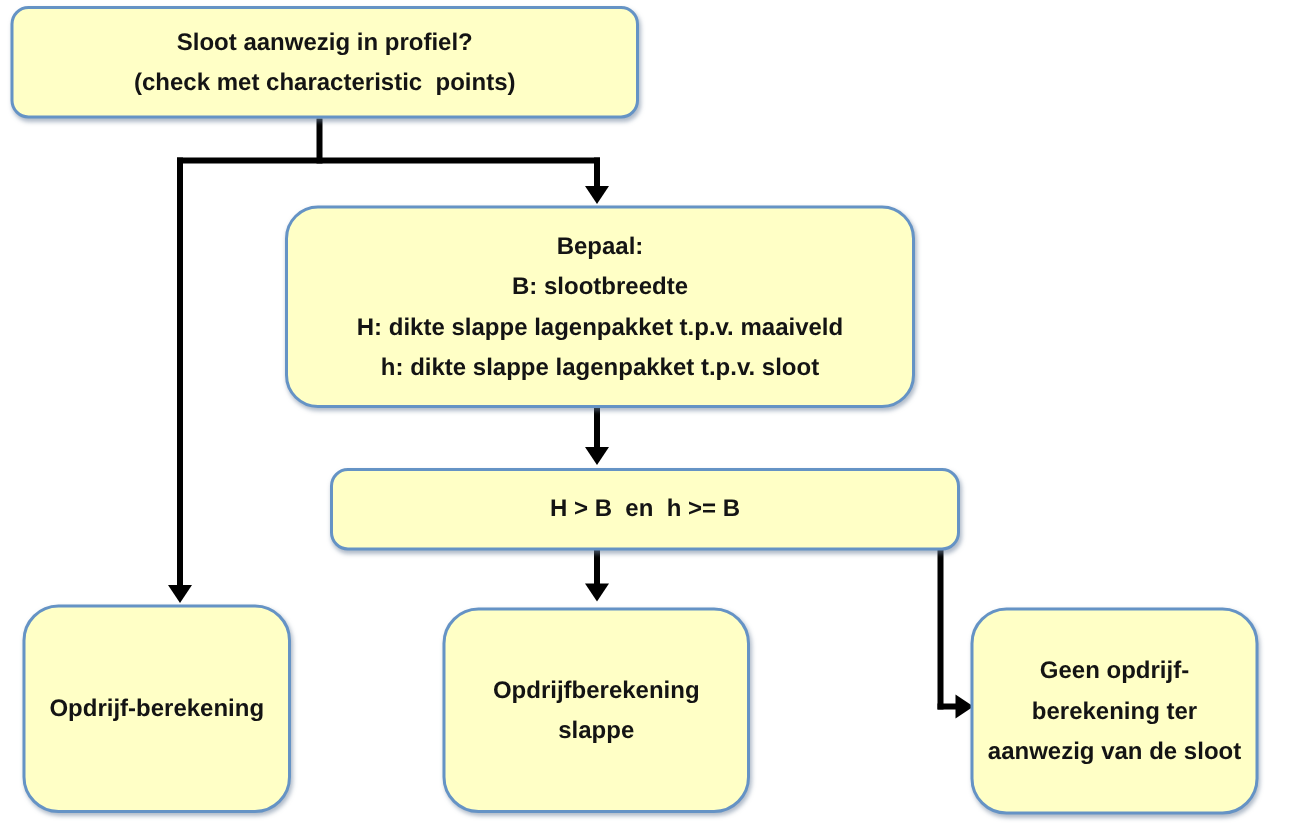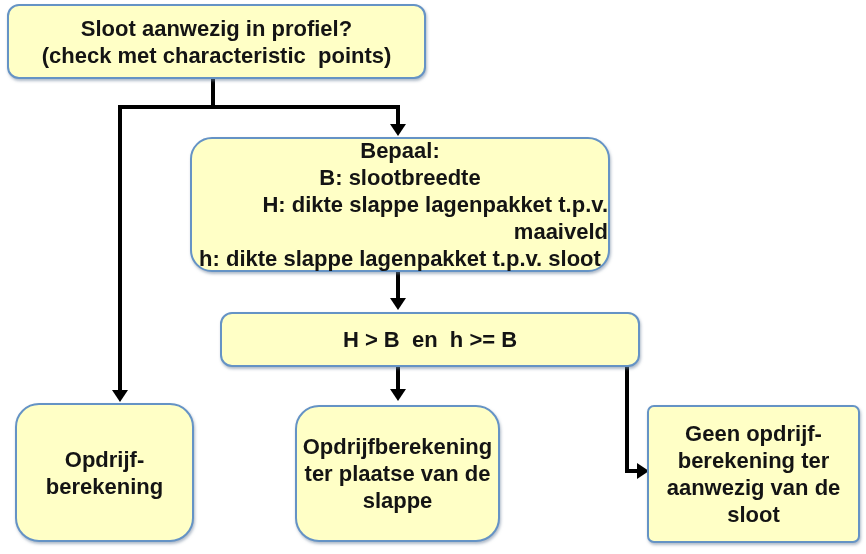--- a/index.html
+++ b/index.html
@@ -21,31 +21,31 @@
     background: var(--fill, #FFFFC6);
     border: 2px solid var(--border, #6593C5);
     box-shadow: 1px 2px 3px rgba(110,130,155,0.55);
     display: flex;
     flex-direction: column;
     align-items: center;
     justify-content: center;
     text-align: center;
     color: var(--text, #141414);
     font-weight: bold;
-    font-size: 22px;
+    font-size: 16px;
     line-height: 27px;
   }
   .line-txt { white-space: pre-wrap; }
 
   .node-start     { left: 7px;   top: 4px;   width: 419px; height: 75px;  border-radius: 12px; }
   .node-bepaal    { left: 190px; top: 137px; width: 420px; height: 135px; border-radius: 22px; text-align: right; }
   .node-condition { left: 190px; top: 312px; width: 420px; height: 55px;  border-radius: 12px; margin-left: 30px; }
   .node-left      { left: 15px;  top: 403px; width: 179px; height: 139px; border-radius: 24px; }
   .node-middle    { left: 295px; top: 405px; width: 205px; height: 137px; border-radius: 24px; }
-  .node-right     { left: 647px; top: 405px; width: 213px; height: 138px; border-radius: 7px; }
+  .node-right     { left: 647px; top: 405px; width: 192px; height: 138px; border-radius: 24px; }
 
   .conn {
     position: absolute;
     background: var(--arrow, #000000);
   }
   .c-stem1   { left: 211px; top: 79px;  width: 4px;   height: 30px; }
   .c-hbar    { left: 118px; top: 105px; width: 282px; height: 4px;  }
   .c-ldrop   { left: 118px; top: 105px; width: 4px;   height: 286px; }
   .c-rdrop   { left: 396px; top: 105px; width: 4px;   height: 20px; }
   .c-arrow2  { left: 396px; top: 271px; width: 4px;   height: 28px; }
@@ -111,21 +111,20 @@
   <div class="node node-condition">
     <div class="line-txt">H &gt; B  en  h &gt;= B</div>
   </div>
 
   <div class="node node-left">
     <div class="line-txt">Opdrijf-berekening</div>
   </div>
 
   <div class="node node-middle">
     <div class="line-txt">Opdrijfberekening</div>
-    <div class="line-txt">ter plaatse van de</div>
     <div class="line-txt">slappe</div>
   </div>
 
   <div class="node node-right">
     <div class="line-txt">Geen opdrijf-</div>
     <div class="line-txt">berekening ter</div>
     <div class="line-txt">aanwezig van de sloot</div>
   </div>
 
 </div>

